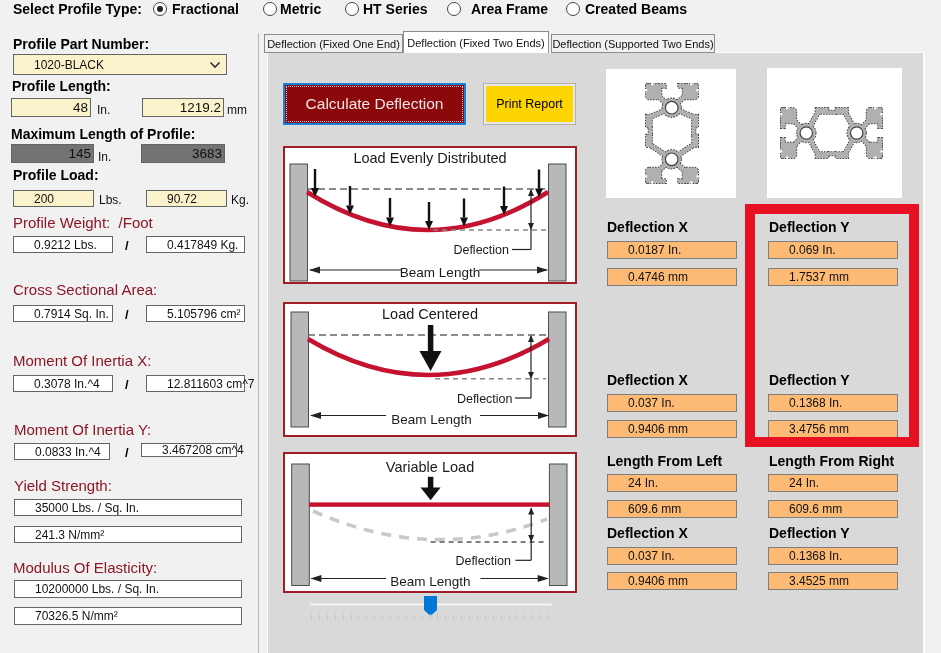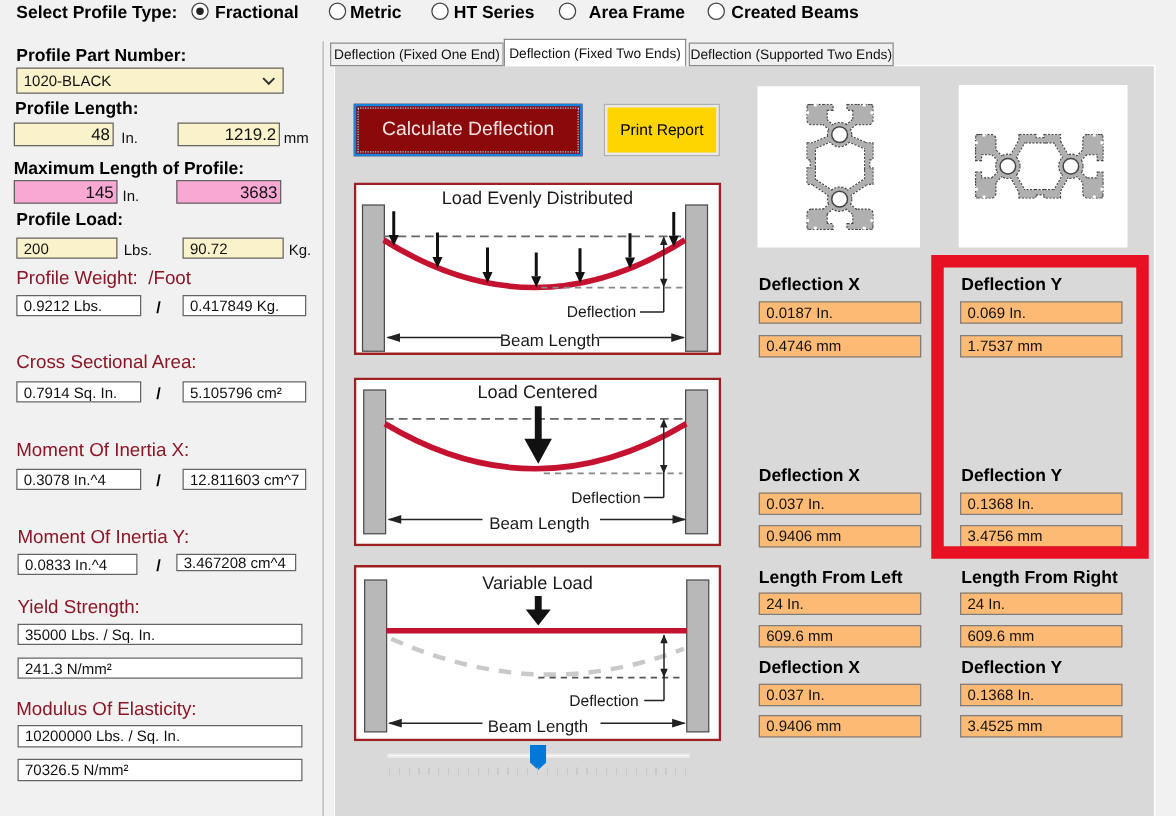--- a/index.html
+++ b/index.html
@@ -1,22 +1,22 @@
 <!DOCTYPE html>
 <html><head><meta charset="utf-8">
 <style>
 html,body{margin:0;padding:0}
 body{width:941px;height:653px;position:relative;background:#f1f1f1;font-family:"Liberation Sans",sans-serif;overflow:hidden}
 .a{position:absolute}
 .bl{position:absolute;font-weight:bold;font-size:14px;color:#000;white-space:nowrap}
 .rl{position:absolute;font-size:15px;color:#8b1626;white-space:nowrap}
 .sl{position:absolute;font-size:12px;color:#111;white-space:nowrap}
-.fld{position:absolute;border:1px solid #646464;background:#fff;font-size:12px;color:#111;white-space:nowrap;box-sizing:border-box;display:flex;align-items:center;padding:0 5px}
+.fld{position:absolute;border:1px solid #646464;background:#fff;font-size:12px;color:#111;white-space:nowrap;box-sizing:border-box;display:flex;align-items:center;padding:0 20px}
 .fld.y{background:#faf2cb}
-.fld.g{background:#f9a8d4}
+.fld.g{background:#737373}
 .fld.e{background:#fdba74;border-color:#7e7e7e}
 .fld.ra{justify-content:flex-end;font-size:13.5px;padding-right:2px}
 .radio{position:absolute;width:14px;height:14px;border:1px solid #444;border-radius:50%;background:#fff;box-sizing:border-box}
 .radio.sel:after{content:"";position:absolute;left:3px;top:3px;width:6px;height:6px;border-radius:50%;background:#222}
 .tab{position:absolute;background:#f0f0f0;border:1px solid #8c8c8c;box-sizing:border-box;font-size:11px;color:#111;display:flex;align-items:center;justify-content:center;white-space:nowrap}
 .tab.act{background:#fff;border-bottom:none;z-index:3}
 </style></head>
 <body>
 
 <div class="bl" style="left:13px;top:1px">Select Profile Type:</div>

